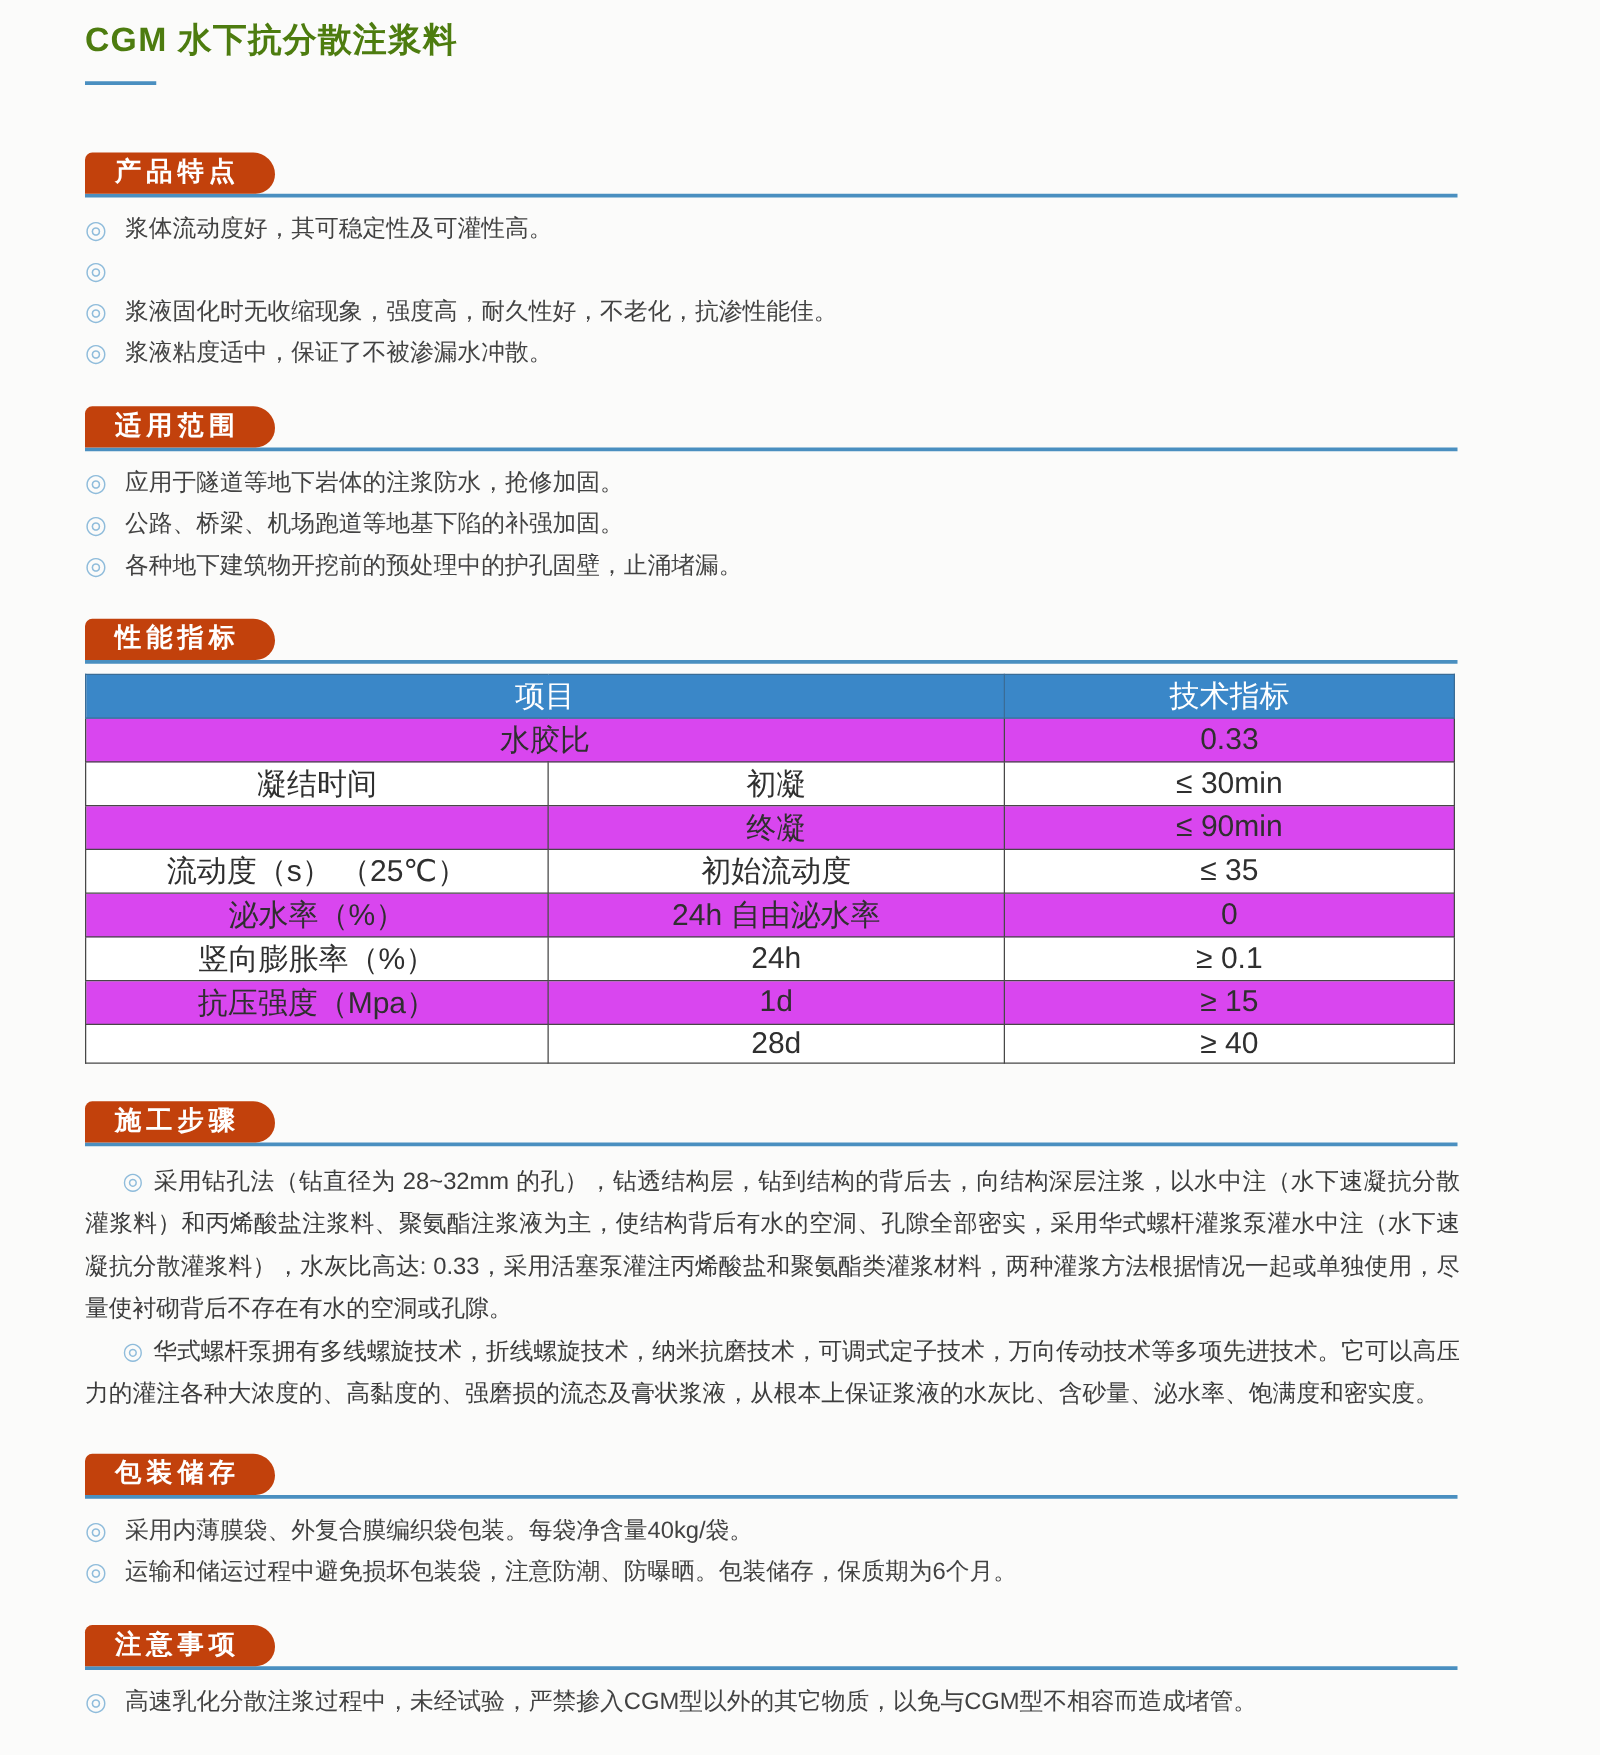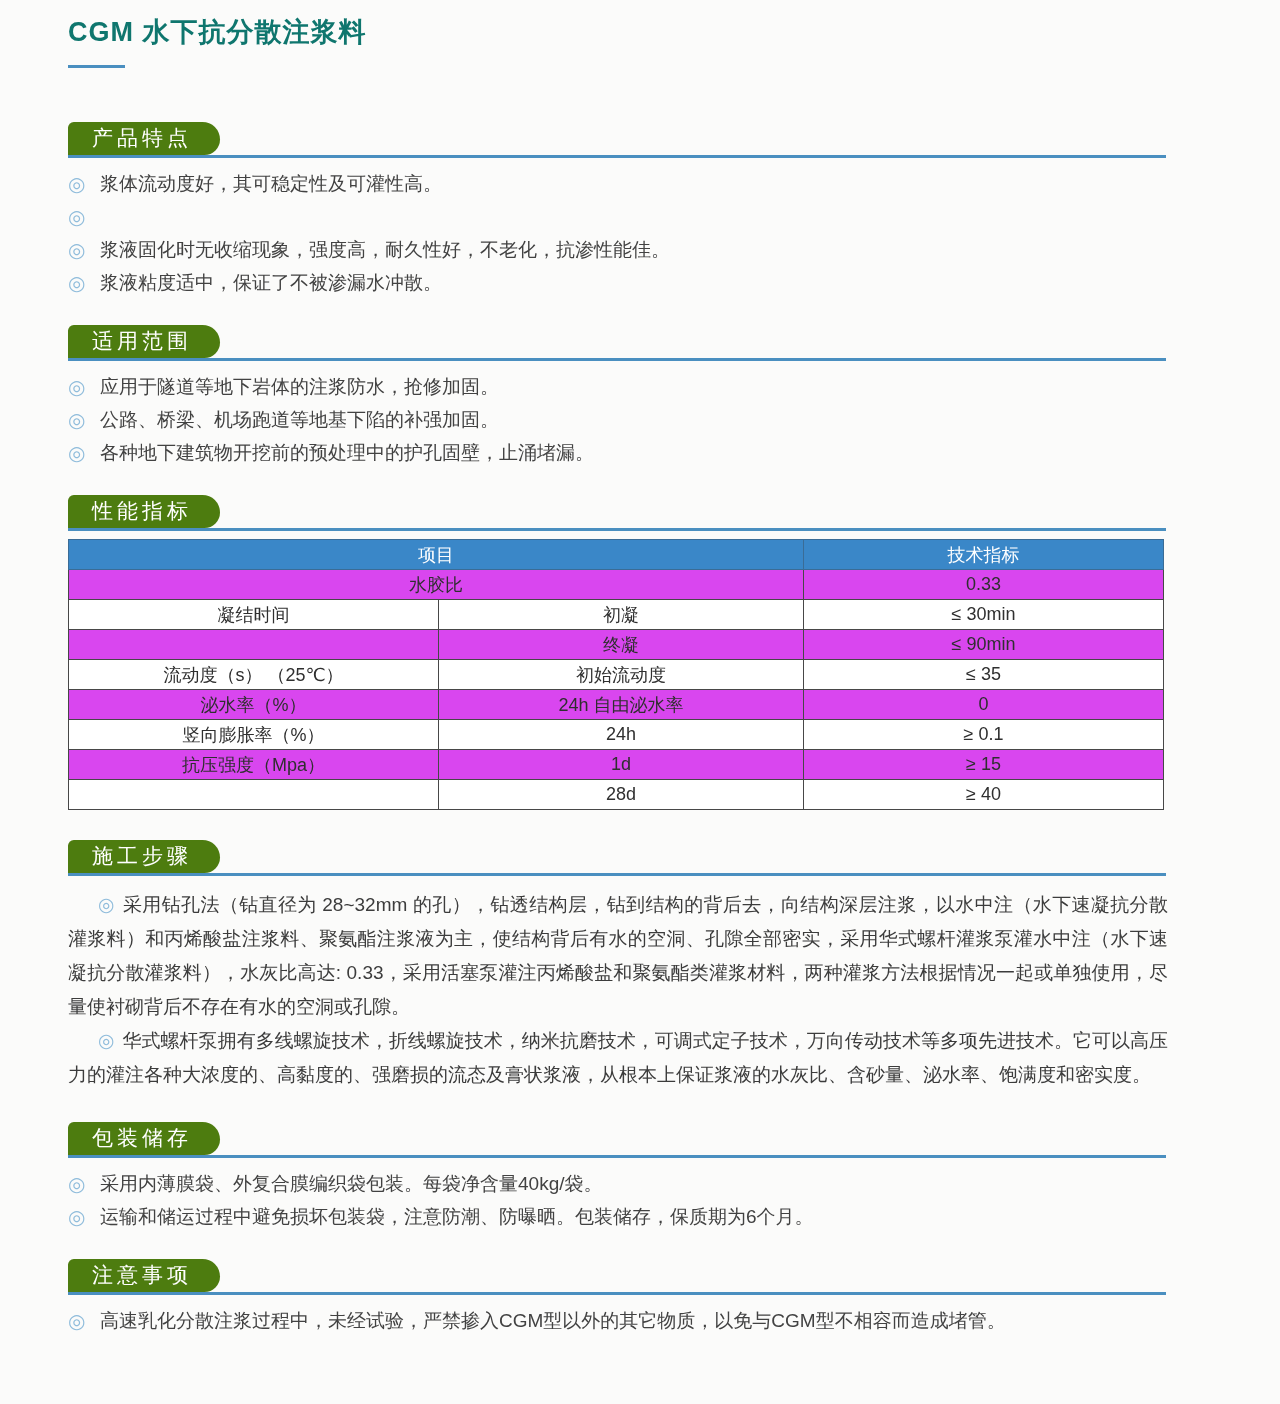--- a/index.html
+++ b/index.html
@@ -7,32 +7,32 @@
   body {
     height:1404px;
     background:#fbfbfa;
     font-family:"Liberation Sans","DejaVu Sans",sans-serif;
     color:#3d3d3d;
     overflow:hidden;
   }
   .content { width:1100px; margin-left:68px; padding-top:16px; }
 
   .page-title {
-    font-size:27px; font-weight:bold; color:#0f766e; letter-spacing:1px;
+    font-size:27px; font-weight:bold; color:#4d7c0f; letter-spacing:1px;
     line-height:32px;
   }
   .title-rule { width:57px; height:3px; background:#4a8fc0; margin-top:17px; }
 
   .section { margin-top:30px; }
   .section.first { margin-top:54px; }
   .badge {
     display:inline-block;
-    background:#4d7c0f;
+    background:#c2410c;
     color:#ffffff;
-    font-size:21px; font-weight:normal; letter-spacing:4px;
+    font-size:21px; font-weight:bold; letter-spacing:4px;
     line-height:22px;
     padding:5px 28px 6px 24px;
     border-radius:6px 18px 16px 0;
     position:relative; z-index:2;
   }
   .rule { width:1098px; height:3px; background:#4a8fc0; margin-top:0; }
 
   .bullets { margin-top:14px; }
   .bullet { display:flex; align-items:flex-start; margin-top:9px; }
   .ring {
@@ -40,21 +40,21 @@
     flex:0 0 22px; margin-right:10px;
   }
   .bullet-text { font-size:19px; line-height:24px; color:#424242;text-align:center; }
 
   .standards { margin-top:12px; }
   .std-line { text-align:center; font-size:19px; line-height:33px; color:#3a3a3a; }
 
   table.perf {
     width:1095px; margin-top:8px;
     border-collapse:collapse;
-    text-align:center; font-size:18px; color:#2f2f2f;
+    text-align:center; font-size:24px; color:#2f2f2f;
     table-layout:fixed;
   }
   table.perf td {
     border:1px solid #474747;
     height:30px; padding:1px 4px;
     background:#ffffff;
   }
   table.perf tr.head td {
     background:#3a87c8; color:#ffffff; border-color:#3a6c96;
   }

